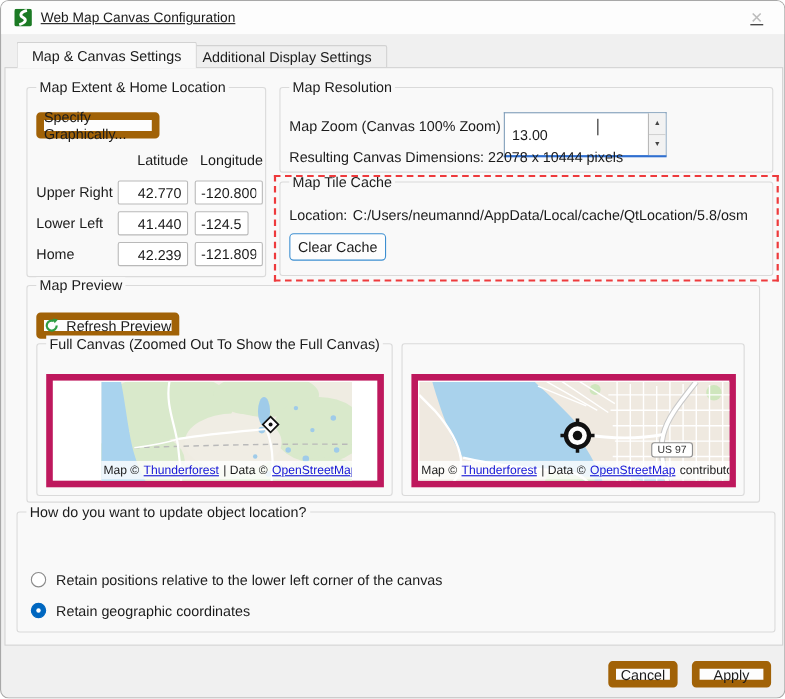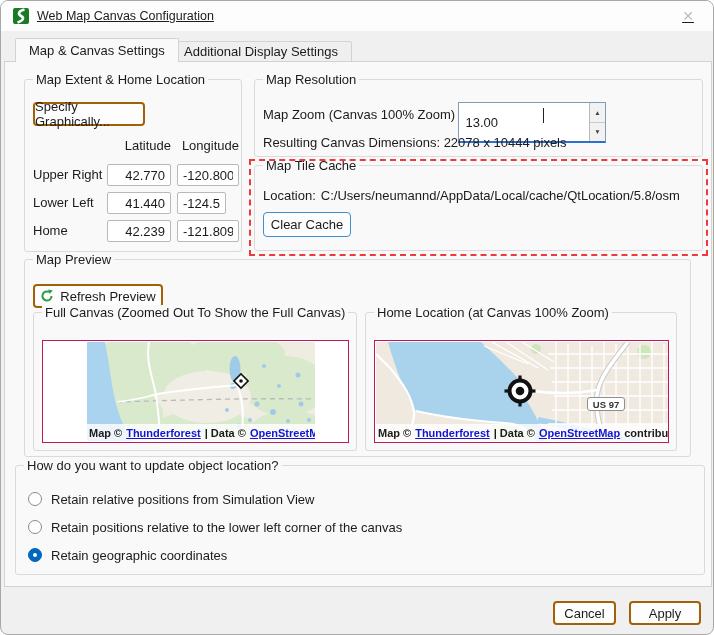--- a/index.html
+++ b/index.html
@@ -24,21 +24,21 @@
   .tab.inactive { top:40px; left:169px; height:21px; background:#efefef; z-index:1; }
 
   
   .pane { position:absolute; left:3px; top:60px; width:708px; height:526px;
           background:#f9f9f9; border:1px solid #d2d2d2; z-index:2; }
 
   .group { position:absolute; border:1px solid #dadada; border-radius:3px; }
   .gtitle { position:absolute; top:-8px; left:8px; background:#f9f9f9; padding:0 3px;
             font-size:13px; white-space:nowrap; }
 
-  .btn { position:absolute; background:#fdfdfd; border:2px solid #a16207; border-radius:4px;
+  .btn { position:absolute; background:#fdfdfd; border:7px solid #a16207; border-radius:4px;
          font-size:13px; display:flex; align-items:center; justify-content:center; gap:6px;
          color:#1b1b1b; cursor:default; }
   .btn.focus { border:1px solid #3d8fd1; }
 
   .field { position:absolute; background:#ffffff; border:1px solid #b9b9b9; border-radius:2px;
            font-family:"Liberation Sans",sans-serif; font-size:13px; text-align:right;
            padding:0 5px; color:#1b1b1b; }
   .col-head { position:absolute; text-align:right; font-size:13px; }
   .row-label { position:absolute; font-size:13px; }
 
@@ -48,21 +48,21 @@
   .spin-value { width:40px; display:flex; align-items:center; justify-content:flex-end;
                 font-size:13px; padding-right:1px; }
   .spin-caret { width:1px; height:15px; background:#222; margin:5px 1px 0 0; }
   .spin-arrows { width:16px; border-left:1px solid #b9b9b9; display:flex; flex-direction:column; }
   .spin-arrows div { flex:1; display:flex; align-items:center; justify-content:center;
                      font-size:6.5px; color:#444; background:#f2f2f2; }
   .spin-arrows div:first-child { border-bottom:1px solid #c9c9c9; }
 
   .red-dash { position:absolute; border:2px dashed #ee3a3c; z-index:5; pointer-events:none; }
 
-  .map-box { position:absolute; background:#ffffff; border:1px solid #be185d; overflow:hidden;font-weight:bold; }
+  .map-box { position:absolute; background:#ffffff; border:6px solid #be185d; overflow:hidden; }
   .map-img { position:absolute; top:1px; height:99px; overflow:hidden; }
   .attrib { position:absolute; bottom:1px; height:17px; background:rgba(255,255,255,0.8);
             display:flex; align-items:center; gap:4px; font-size:11px; white-space:nowrap;
             overflow:hidden; padding-left:2px; color:#1b1b1b; }
   .attrib a { color:#1414d6; text-decoration:underline; }
   .shield { position:absolute; background:#ffffff; border:1px solid #8f8f8f; border-radius:3px;
             font-size:9.5px; color:#333; display:flex; align-items:center; justify-content:center; }
 
   
   .radio-row { position:absolute; left:12px; display:flex; align-items:center; height:18px; gap:9px; }
@@ -204,21 +204,20 @@
             <span>Map ©</span>
             <a>Thunderforest</a>
             <span>| Data ©</span>
             <a>OpenStreetMap</a>
 
           </div>
         </div>
       </div>
 
       <div class="group" style="left:340px; top:52px; width:312px; height:139px;">
-        <span class="gtitle">Home Location (at Canvas 100% Zoom)</span>
         <div class="map-box" style="left:8px; top:27px; width:295px; height:103px;">
           <div class="map-img" style="left:1px; width:293px;">
             <svg width="293" height="99" viewBox="0 0 293 99">
               <rect width="293" height="99" fill="#efe9e0"></rect>
               <path d="M12,0 L105,0 C118,12 135,28 147,42 L145,50 C152,60 160,74 166,87 L168,99 L152,99 C148,89 139,83 124,81 C94,77 60,74 40,69 C30,54 20,28 12,0 Z" fill="#a9d2ec"></path>
               <path d="M162,78 C185,82 205,88 225,92 C240,95 255,97 265,99" fill="none" stroke="#a9d2ec" stroke-width="6"></path>
               <g fill="#cfe6bd">
                 <polygon points="118,83 160,87 158,99 110,99"></polygon>
                 <polygon points="170,91 202,93 200,99 168,99"></polygon>
                 <circle cx="268" cy="10" r="7"></circle>
@@ -255,24 +254,20 @@
             <span>| Data ©</span>
             <a>OpenStreetMap</a>
             <span>contributors</span>
           </div>
         </div>
       </div>
     </div>
 
     <div class="group" style="left:10px; top:403px; width:690px; height:110px;">
       <span class="gtitle">How do you want to update object location?</span>
-      <div class="radio-row" style="top:24px;">
-        <span class="radio"></span>
-        <span>Retain relative positions from Simulation View</span>
-      </div>
       <div class="radio-row" style="top:52px;">
         <span class="radio"></span>
         <span>Retain positions relative to the lower left corner of the canvas</span>
       </div>
       <div class="radio-row" style="top:80px;">
         <span class="radio checked"></span>
         <span>Retain geographic coordinates</span>
       </div>
     </div>
 

